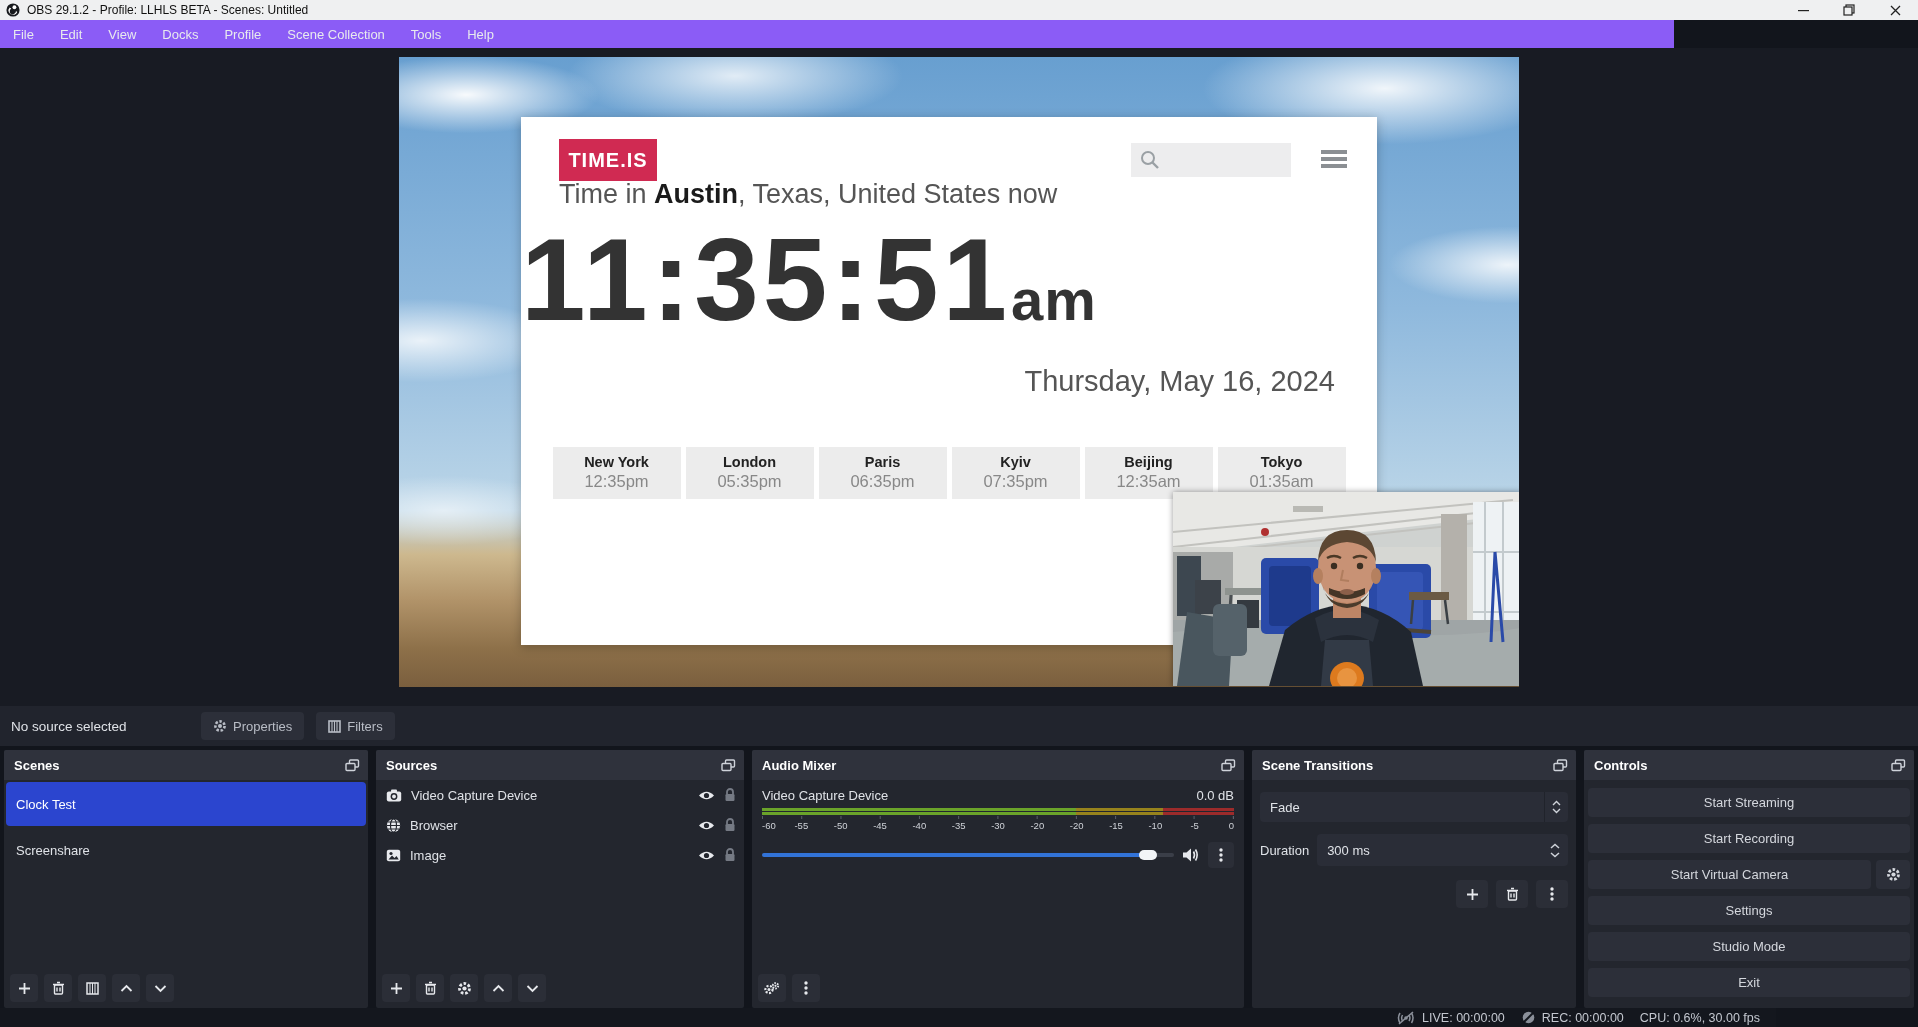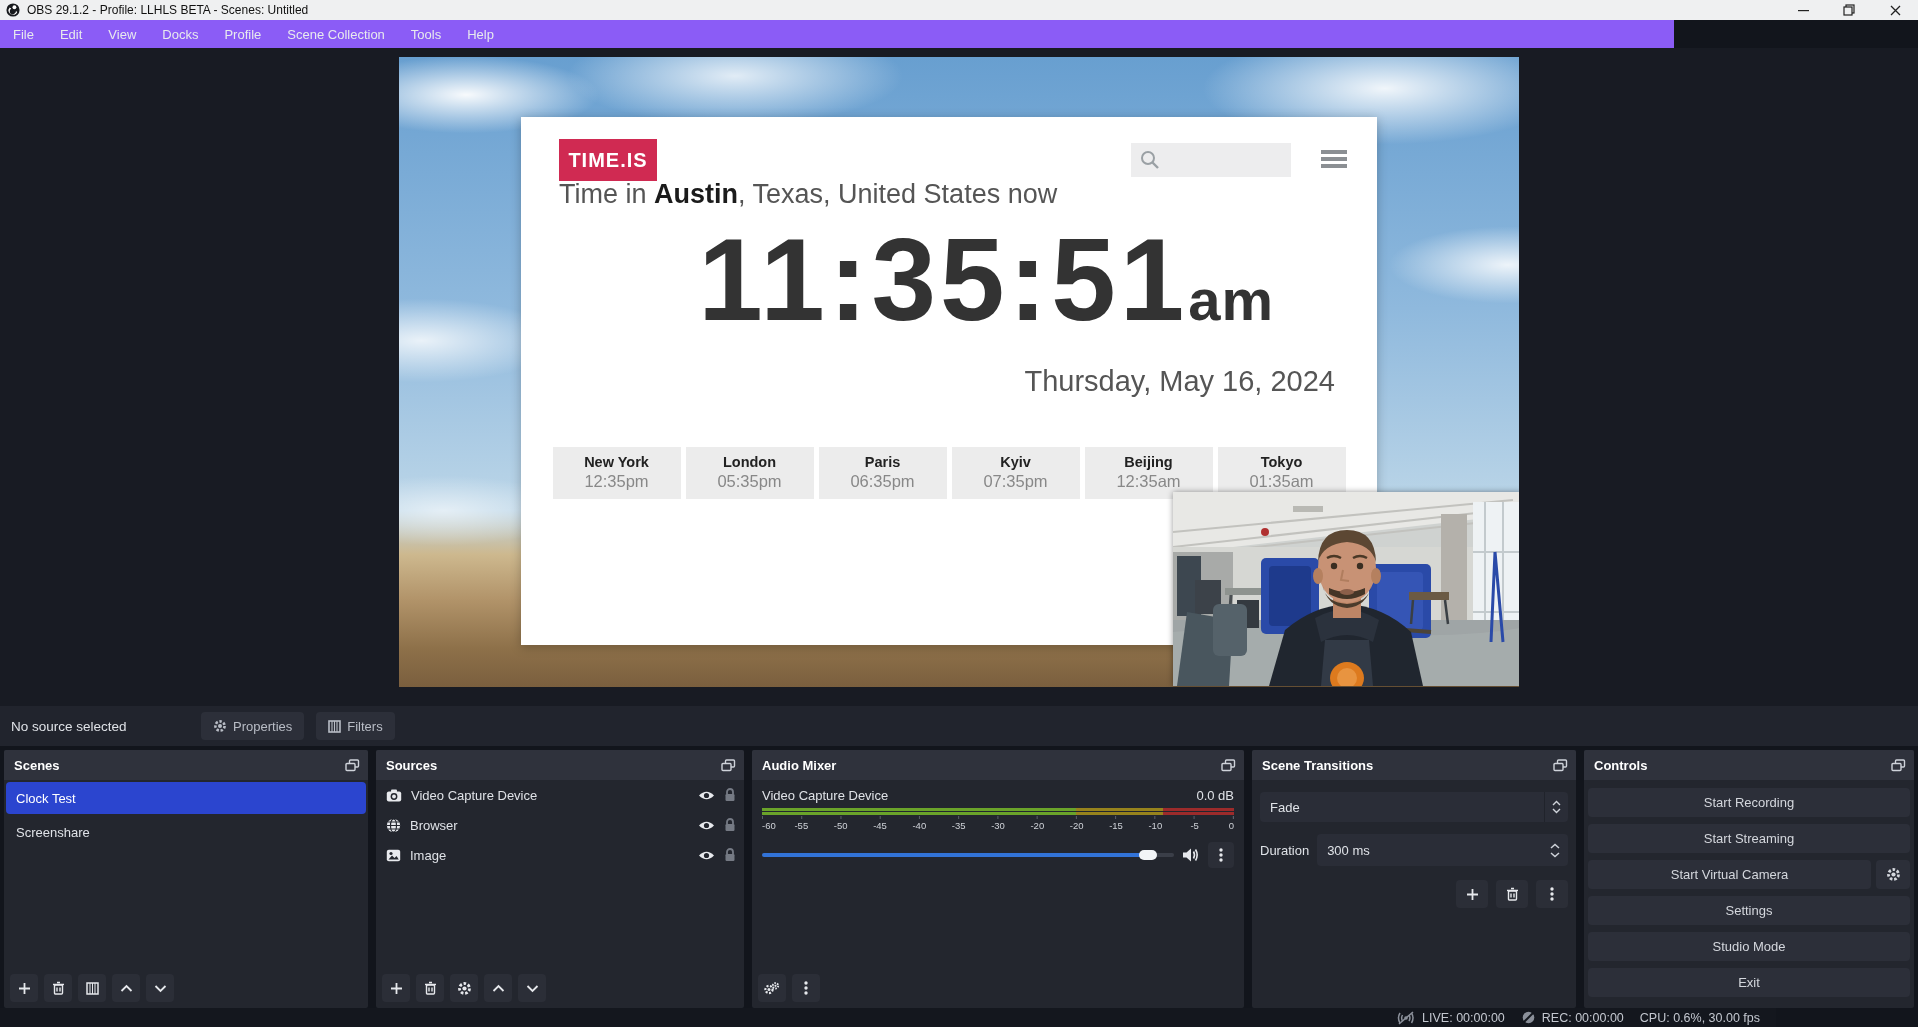--- a/index.html
+++ b/index.html
@@ -37,21 +37,21 @@
   .ti-logo { position:absolute; left:38px; top:22px; width:98px; height:42px; background:#d02a52;
              color:#fff; font-weight:bold; font-size:20px; letter-spacing:1px;
              display:flex; align-items:center; justify-content:center; }
   .ti-search { position:absolute; left:610px; top:26px; width:160px; height:34px; background:#ededee;
                display:flex; align-items:center; padding-left:8px; }
   .ti-burger { position:absolute; left:800px; top:30px; width:26px; height:24px;
                display:flex; flex-direction:column; justify-content:space-between; padding:3px 0; }
   .ti-burger div { height:4px; background:#8b8f93; }
   .ti-heading { position:absolute; left:38px; top:62px; width:790px; font-size:27px; color:#555; }
   .ti-heading b { color:#1b1b1b; font-weight:800; }
-  .ti-clock { position:absolute; left:0; top:100px; width:753px; text-align:right; color:#333;
+  .ti-clock { position:absolute; left:0; top:100px; width:753px; text-align:left; color:#333;
               font-weight:bold; letter-spacing:4px; font-size:116px; line-height:1.1; }
   .ti-clock .ampm { font-size:58px; letter-spacing:1px; }
   .ti-date { position:absolute; right:42px; top:248px; font-size:29px; color:#555; }
   .ti-sun { position:absolute; left:0; top:292px; width:856px; text-align:center; font-size:16px; color:#666; }
   .ti-sun a { color:#666; text-decoration:underline; text-decoration-color:#bbb; }
   .ti-cities { position:absolute; left:0; top:330px; width:856px; display:flex; justify-content:center; gap:5px; }
   .ti-city { width:128px; background:#ececec; text-align:center; padding:7px 0 8px; }
   .ti-city .cname { font-size:14.5px; font-weight:bold; color:#222; }
   .ti-city .ctime { font-size:16.5px; color:#888; margin-top:2px; }
   
@@ -77,21 +77,21 @@
   .panel-foot { height:40px; display:flex; align-items:center; gap:6px; padding:0 6px; }
   .tbtn { width:28px; height:28px; background:#2b2e37; border-radius:4px;
           display:flex; align-items:center; justify-content:center; }
 
   #panel-scenes { left:4px;   width:364px; }
   #panel-sources{ left:376px; width:368px; }
   #panel-audio  { left:752px; width:492px; }
   #panel-trans  { left:1252px;width:324px; }
   #panel-ctrl   { left:1584px;width:330px; }
 
-  .scene-item { height:32px; margin:2px; display:flex; align-items:center; padding-left:10px;
+  .scene-item { height:44px; margin:2px; display:flex; align-items:center; padding-left:10px;
                 color:#dfe2e7; font-size:13px; border-radius:4px; }
   .scene-item.sel { background:#2b45cf; color:#fff; }
 
   .src-row { height:30px; display:flex; align-items:center; padding:0 8px 0 10px;
              color:#dfe2e7; font-size:13px; gap:9px; }
   .src-row .grow { flex:1; }
 
   
   .am-name { display:flex; justify-content:space-between; color:#dfe2e7; font-size:13px;
              padding:8px 10px 0 10px; }
@@ -566,22 +566,22 @@
 
   <div class="panel" id="panel-ctrl">
     <div class="panel-head">
       <span>Controls</span>
       <svg class="popout" width="15" height="13" viewBox="0 0 15 13">
         <rect x="4.5" y="1" width="9" height="7" rx="1" fill="none" stroke="#cfd3da" stroke-width="1.4"></rect>
         <rect x="1" y="4.5" width="9" height="7" rx="1" fill="#2f323c" stroke="#cfd3da" stroke-width="1.4"></rect>
       </svg>
     </div>
     <div class="ctrl-body">
+      <div class="btn ctrl-btn">Start Streaming</div>
       <div class="btn ctrl-btn">Start Recording</div>
-      <div class="btn ctrl-btn">Start Streaming</div>
       <div class="ctrl-row">
         <div class="btn ctrl-btn">Start Virtual Camera</div>
         <div class="btn ctrl-gear">
           <svg width="15" height="15" viewBox="0 0 15 15">
             <circle cx="7.5" cy="7.5" r="5" fill="none" stroke="#d4d7dd" stroke-width="2.8" stroke-dasharray="2.6 1.8"></circle>
             <circle cx="7.5" cy="7.5" r="2.1" fill="#d4d7dd"></circle>
           </svg>
         </div>
       </div>
       <div class="btn ctrl-btn">Settings</div>

